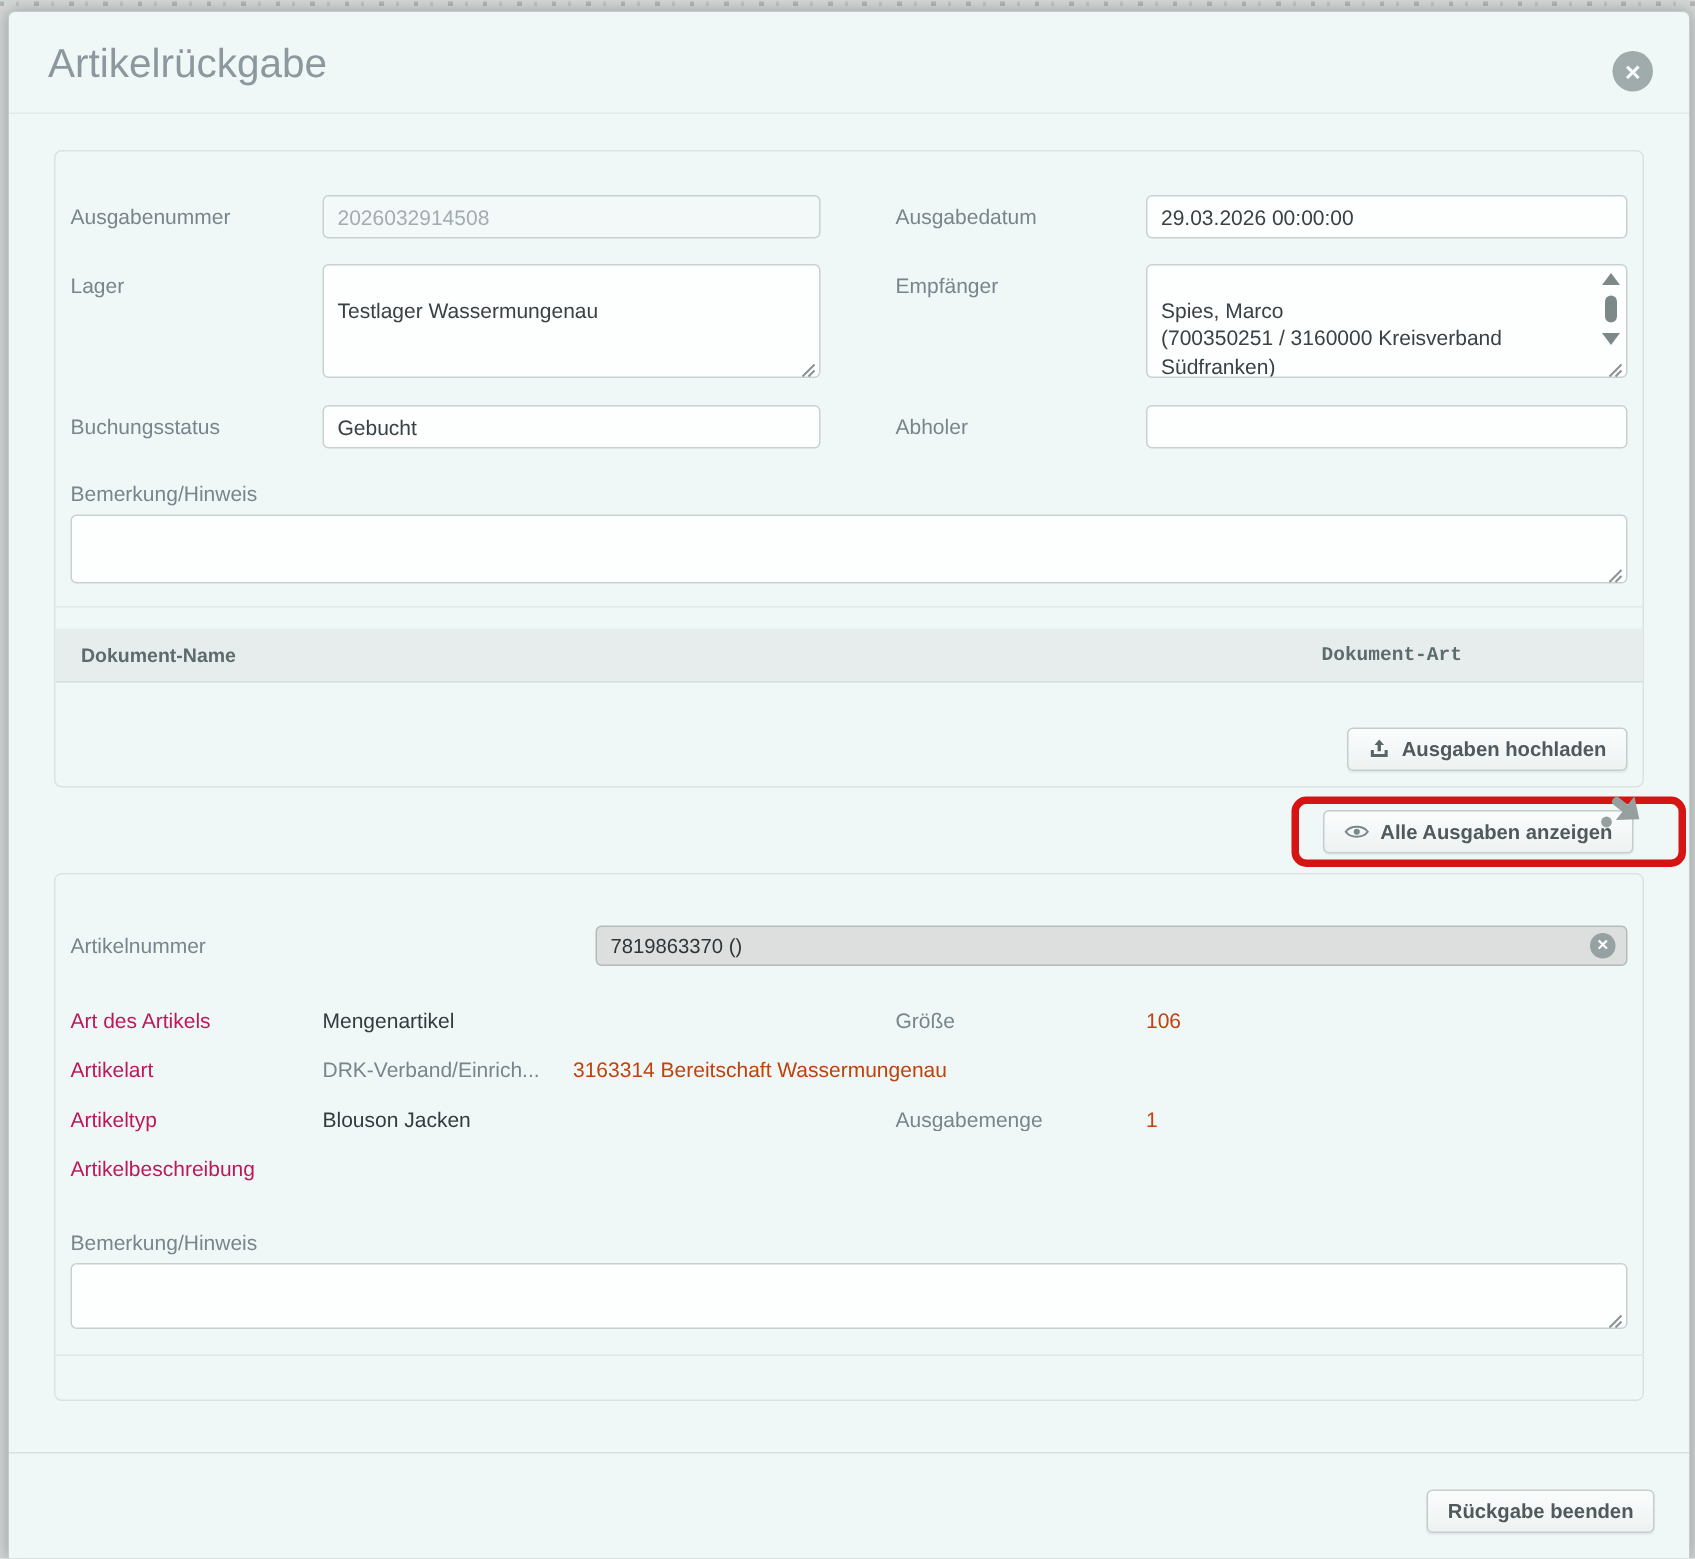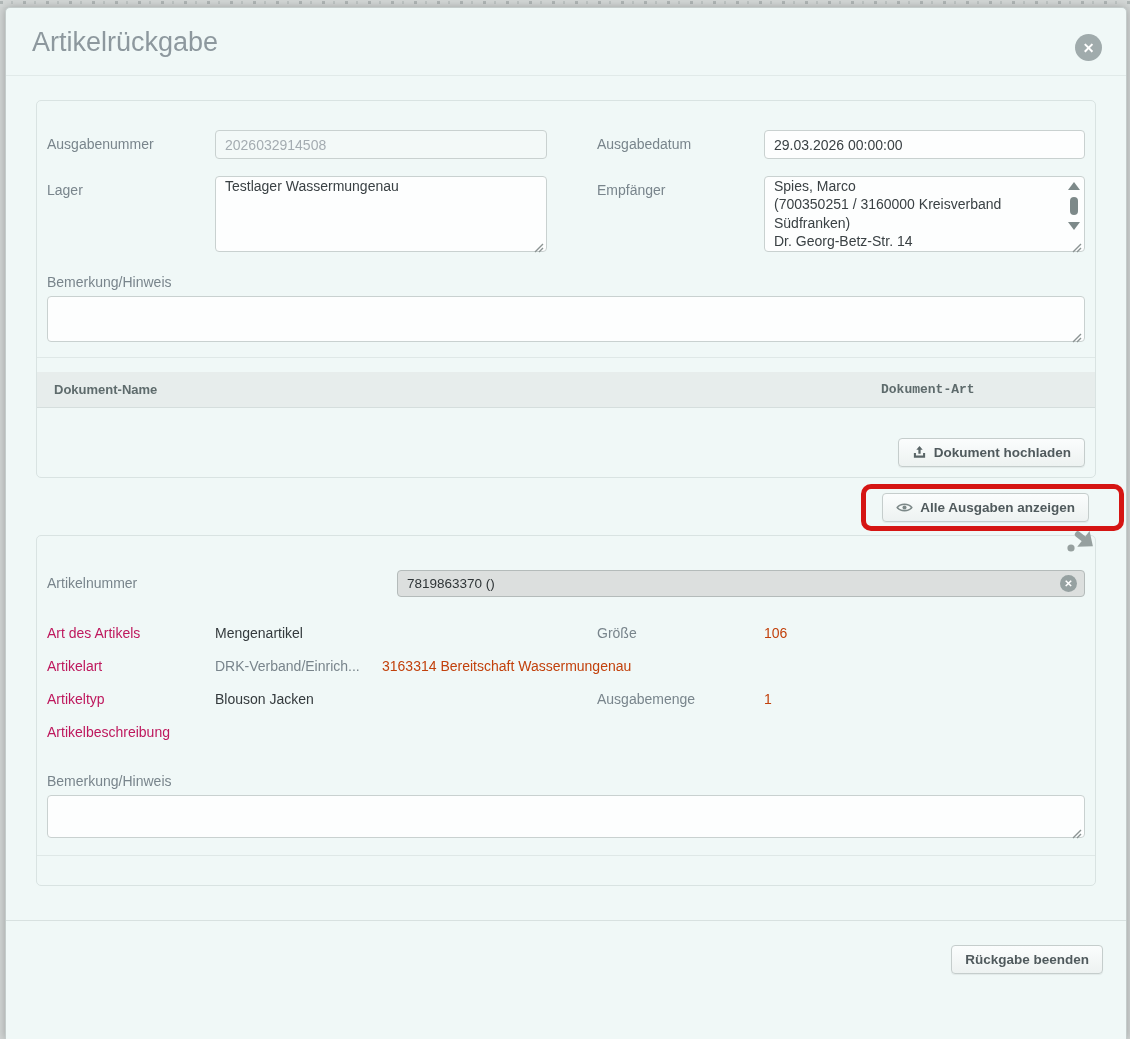--- a/index.html
+++ b/index.html
@@ -45,21 +45,21 @@
   .fctl-l { width:332px; }
   .fctl-r { flex:1; }
   input.ctl {
     width:100%; height:29px; border:1px solid #c9d1d0; border-radius:4px;
     background:#fdfefe; padding:0 9px; font:14px "Liberation Sans",sans-serif; color:#3a4144;
   }
   input.ctl:disabled, input.ctl.dis { color:#a4acb1; background:#f3f9f8; }
   .ta-wrap { position:relative; }
   textarea.ta {
     display:block; width:100%; border:1px solid #c9d1d0; border-radius:4px;
-    background:#fdfefe; padding:0 9px; font:14px/1.32 "Liberation Sans",sans-serif;
+    background:#fdfefe; padding:21px 9px; font:14px/1.32 "Liberation Sans",sans-serif;
     color:#3a4144; resize:none; overflow:hidden;
   }
   .ta-h76 { height:76px; }
   .ta-h46 { height:46px; }
   .ta-h43 { height:43px; }
   .resize-handle { position:absolute; right:3px; bottom:3px; width:10px; height:10px; cursor:nwse-resize; }
   .scrollcol {
     position:absolute; right:4px; top:6px; width:14px;
     display:flex; flex-direction:column; align-items:center;
   }
@@ -169,20 +169,34 @@
             </div>
             <span class="resize-handle">
               <svg width="10" height="10">
                   <path d="M9 1 L1 9 M9 5 L5 9" stroke="#8b9493" stroke-width="1.4" fill="none"></path>
                 </svg>
             </span>
           </div>
         </div>
       </div>
 
+      <div class="frow" style="margin-top:18px;">
+        <div class="pair-l">
+          <div class="flabel">Buchungsstatus</div>
+          <div class="fctl-l" style="margin-right:50px;">
+            <input class="ctl" value="Gebucht" style="">
+          </div>
+        </div>
+        <div class="pair-r">
+          <div class="flabel">Abholer</div>
+          <div class="fctl-r">
+            <input class="ctl" value="" style="">
+          </div>
+        </div>
+      </div>
 
       <div class="full-label">Bemerkung/Hinweis</div>
       <div class="ta-wrap full-ta">
         <textarea class="ta ta-h46" style=""></textarea>
         <span class="resize-handle">
           <svg width="10" height="10">
               <path d="M9 1 L1 9 M9 5 L5 9" stroke="#8b9493" stroke-width="1.4" fill="none"></path>
             </svg>
         </span>
       </div>
@@ -195,21 +209,21 @@
       </div>
 
       <div class="upload-row">
         <button class="btn">
           <span style="display:inline-flex;">
             <svg width="15" height="15" viewBox="0 0 16 16" fill="#5a6567">
               <path d="M8 1 L11.4 5 H9.2 V9.4 H6.8 V5 H4.6 Z"></path>
               <path d="M2 8.5 V13.5 H14 V8.5 H11.8 V11.3 H4.2 V8.5 Z"></path>
             </svg>
           </span>
-          <span>Dokument hochladen</span>
+          <span>Ausgaben hochladen</span>
         </button>
       </div>
     </div>
 
     <div class="cursor-icon">
       <svg width="40" height="36" viewBox="0 0 40 36">
         <circle cx="6" cy="26" r="3.6" fill="#96a09f"></circle>
         <g fill="#96a09f" transform="rotate(38 20 18)">
           <rect x="8" y="15" width="12" height="6" rx="2.5"></rect>
           <polygon points="18,8 30,18 18,28"></polygon>

